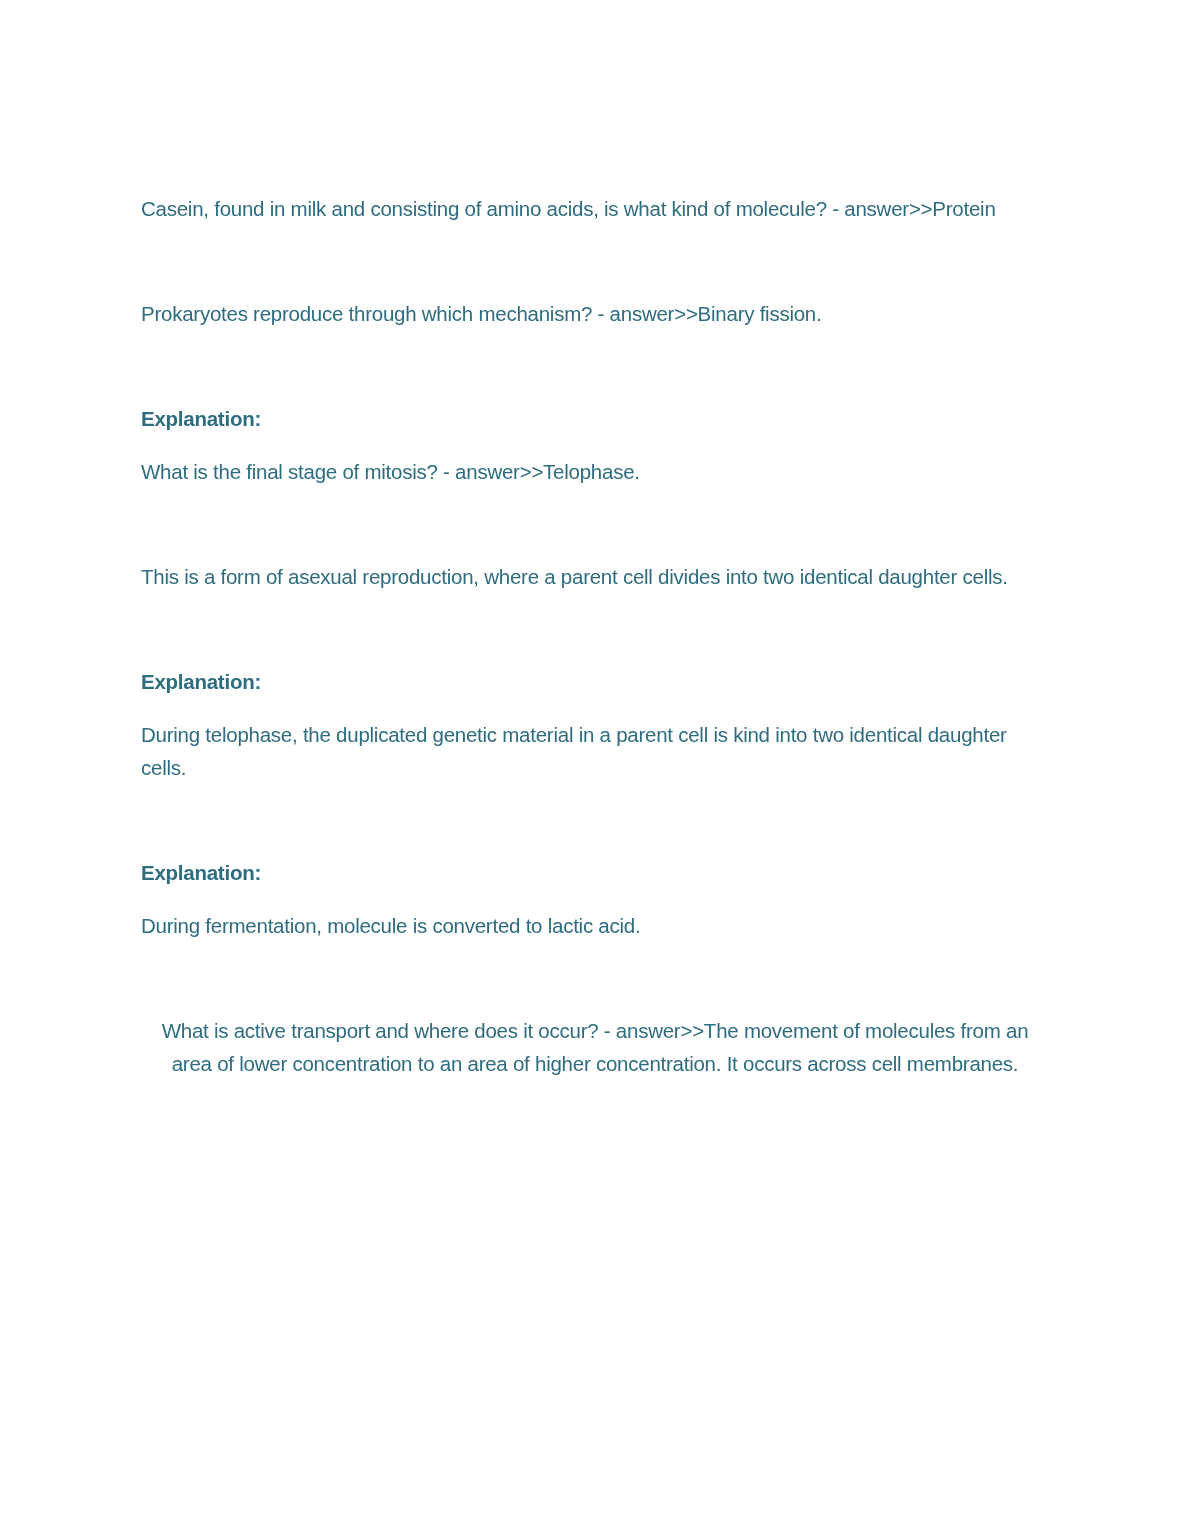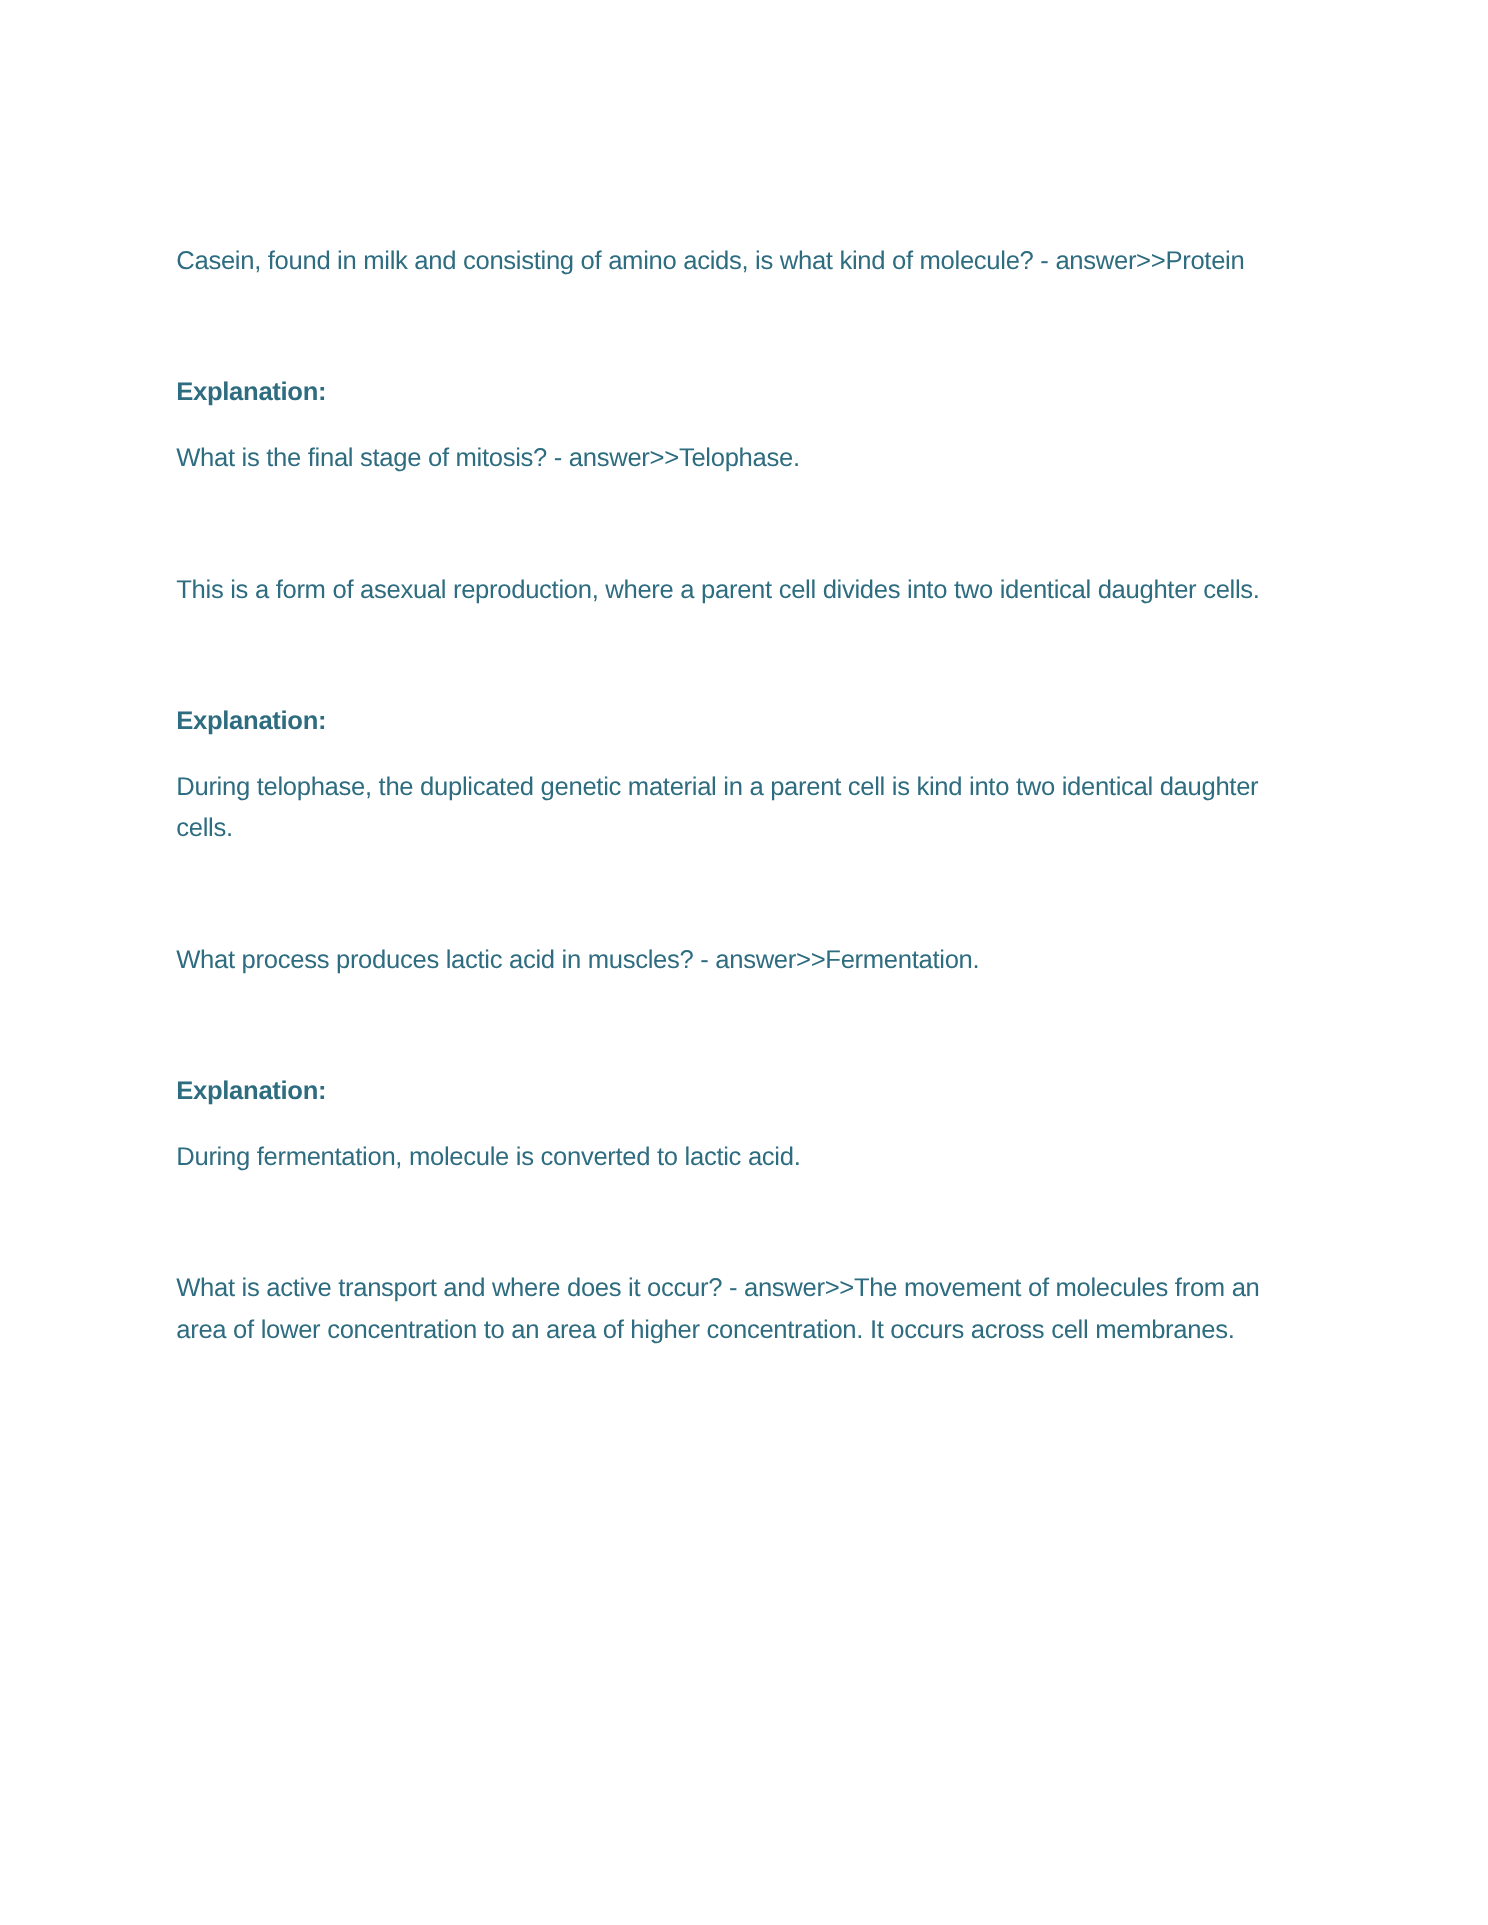--- a/index.html
+++ b/index.html
@@ -34,31 +34,32 @@
   .para {
     margin: 0 0 72px 0;
     padding: 0;
   }
   .para.small-gap {
     margin-bottom: 20px;
     font-weight: bold;
   }
   .para.last {
     margin-bottom: 0;
+    text-align: center;
   }
 </style>
 </head>
 <body>
 
 <div class="page">
   <div class="doc-content">
     <p class="para">Casein, found in milk and consisting of amino acids, is what kind of molecule? - answer&gt;&gt;Protein</p>
+    <p class="para">Prokaryotes reproduce through which mechanism? - answer&gt;&gt;Binary fission.</p>
     <p class="para small-gap">Explanation:</p>
     <p class="para">What is the final stage of mitosis? - answer&gt;&gt;Telophase.</p>
     <p class="para">This is a form of asexual reproduction, where a parent cell divides into two identical daughter cells.</p>
     <p class="para small-gap">Explanation:</p>
     <p class="para">During telophase, the duplicated genetic material in a parent cell is kind into two identical daughter cells.</p>
-    <p class="para">What process produces lactic acid in muscles? - answer&gt;&gt;Fermentation.</p>
     <p class="para small-gap">Explanation:</p>
     <p class="para">During fermentation, molecule is converted to lactic acid.</p>
     <p class="para last">What is active transport and where does it occur? - answer&gt;&gt;The movement of molecules from an area of lower concentration to an area of higher concentration. It occurs across cell membranes.</p>
   </div>
 </div>
 
 </body></html>

